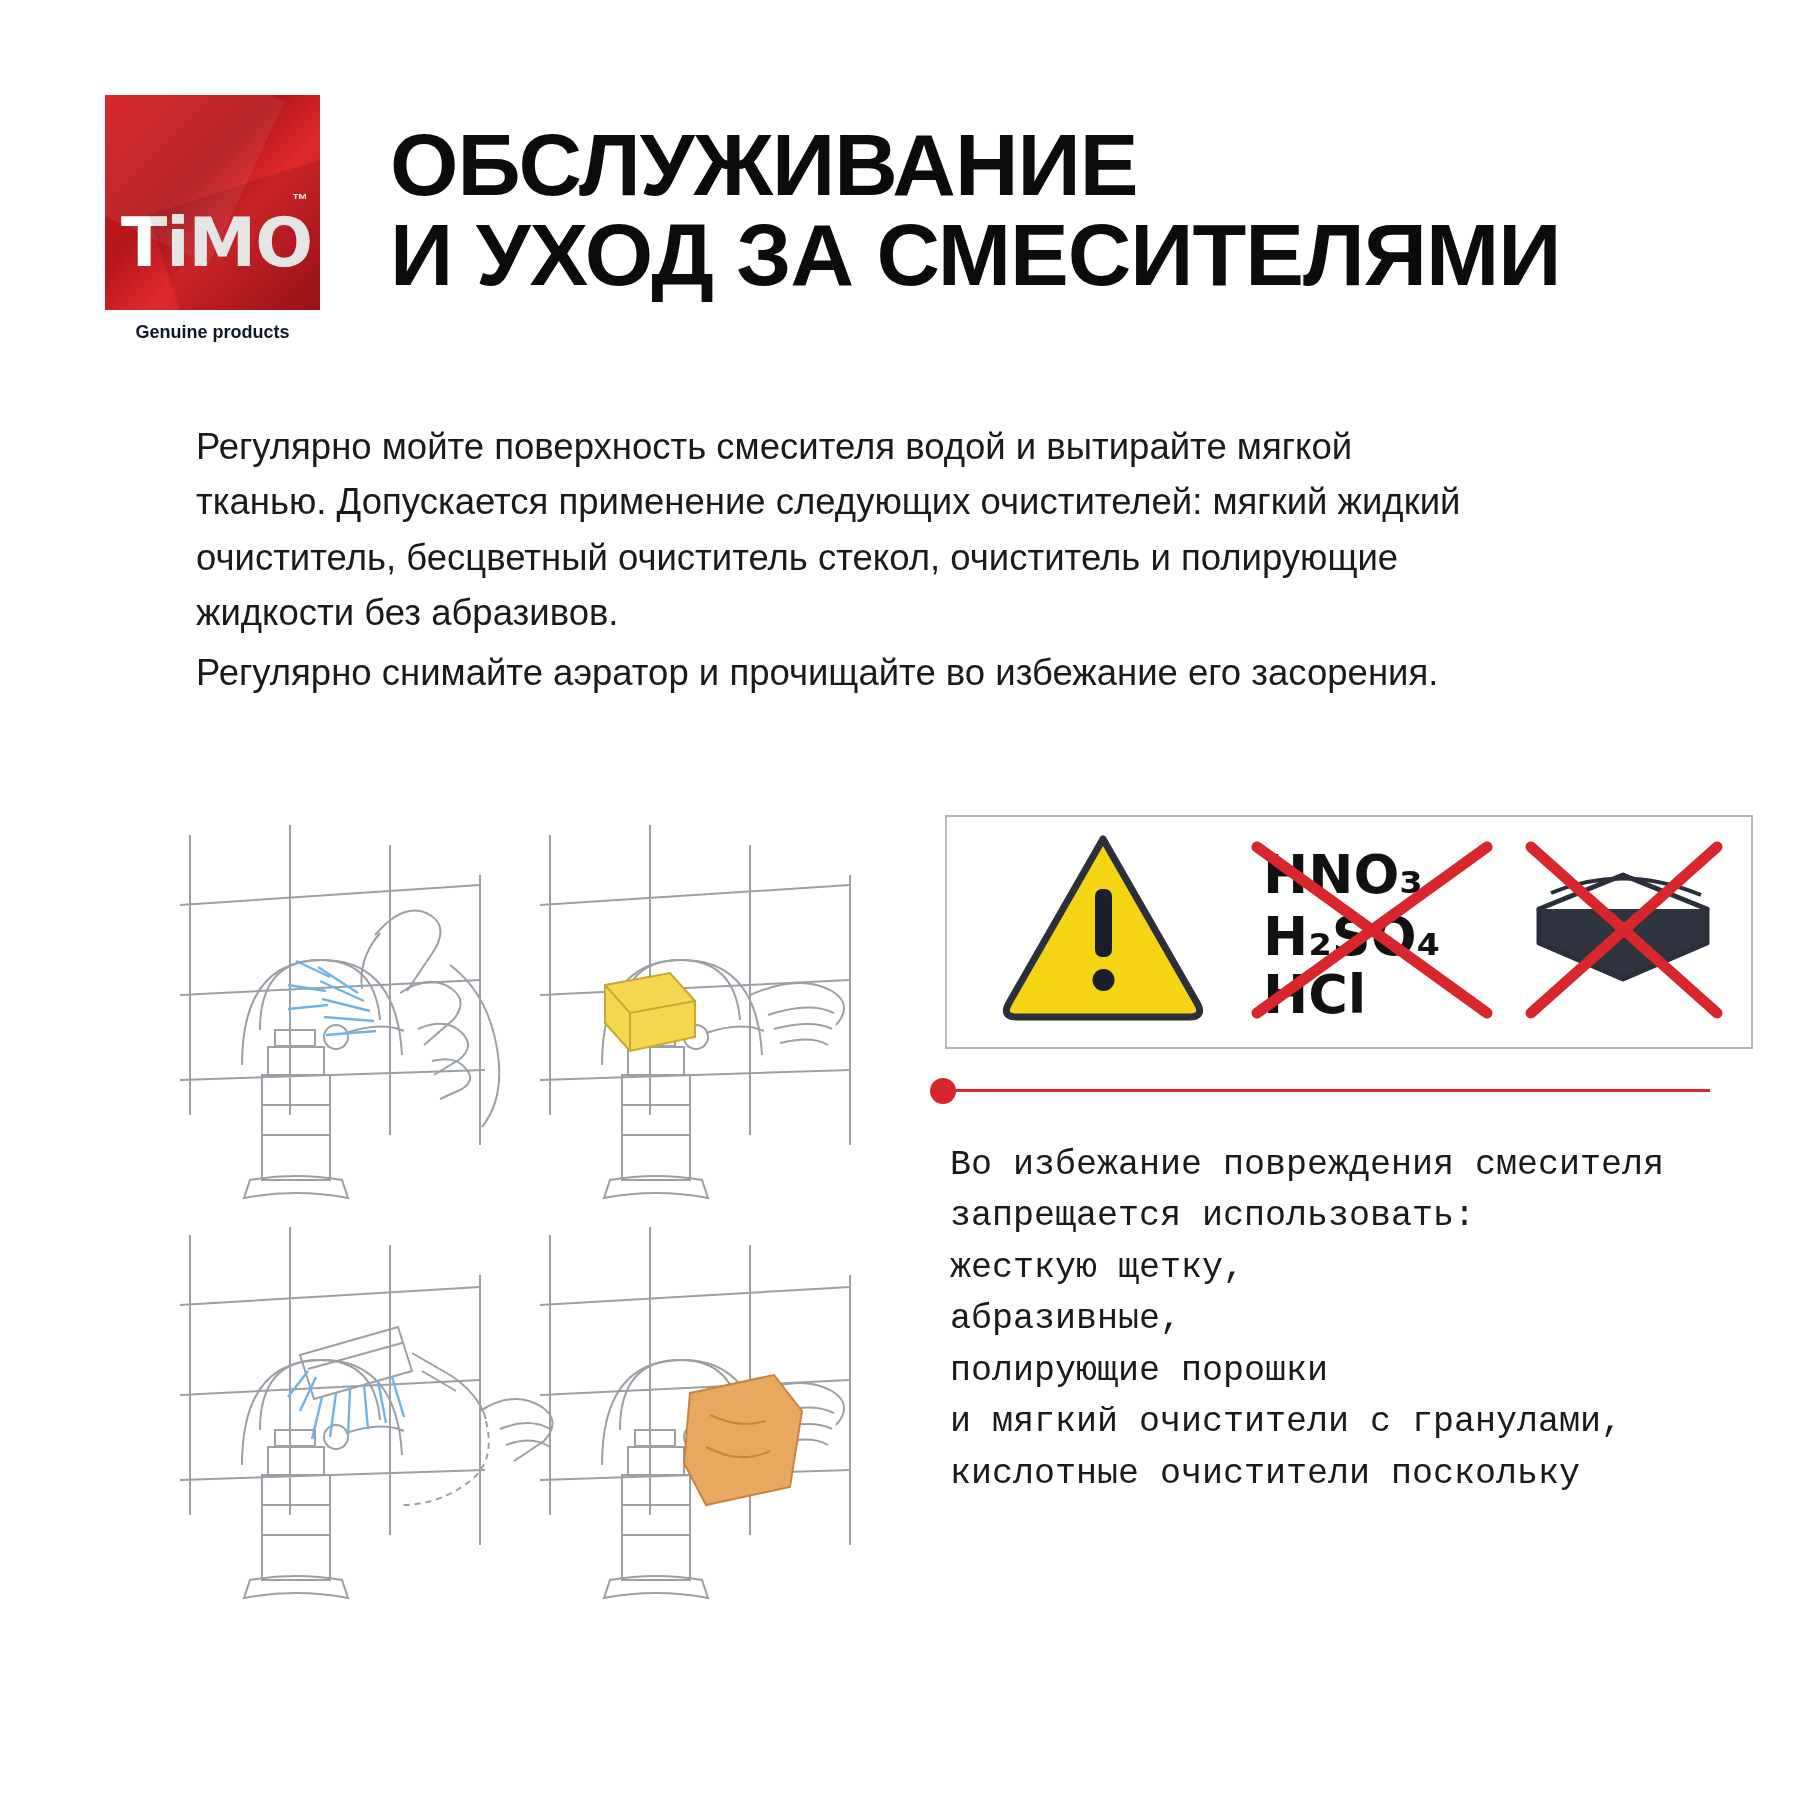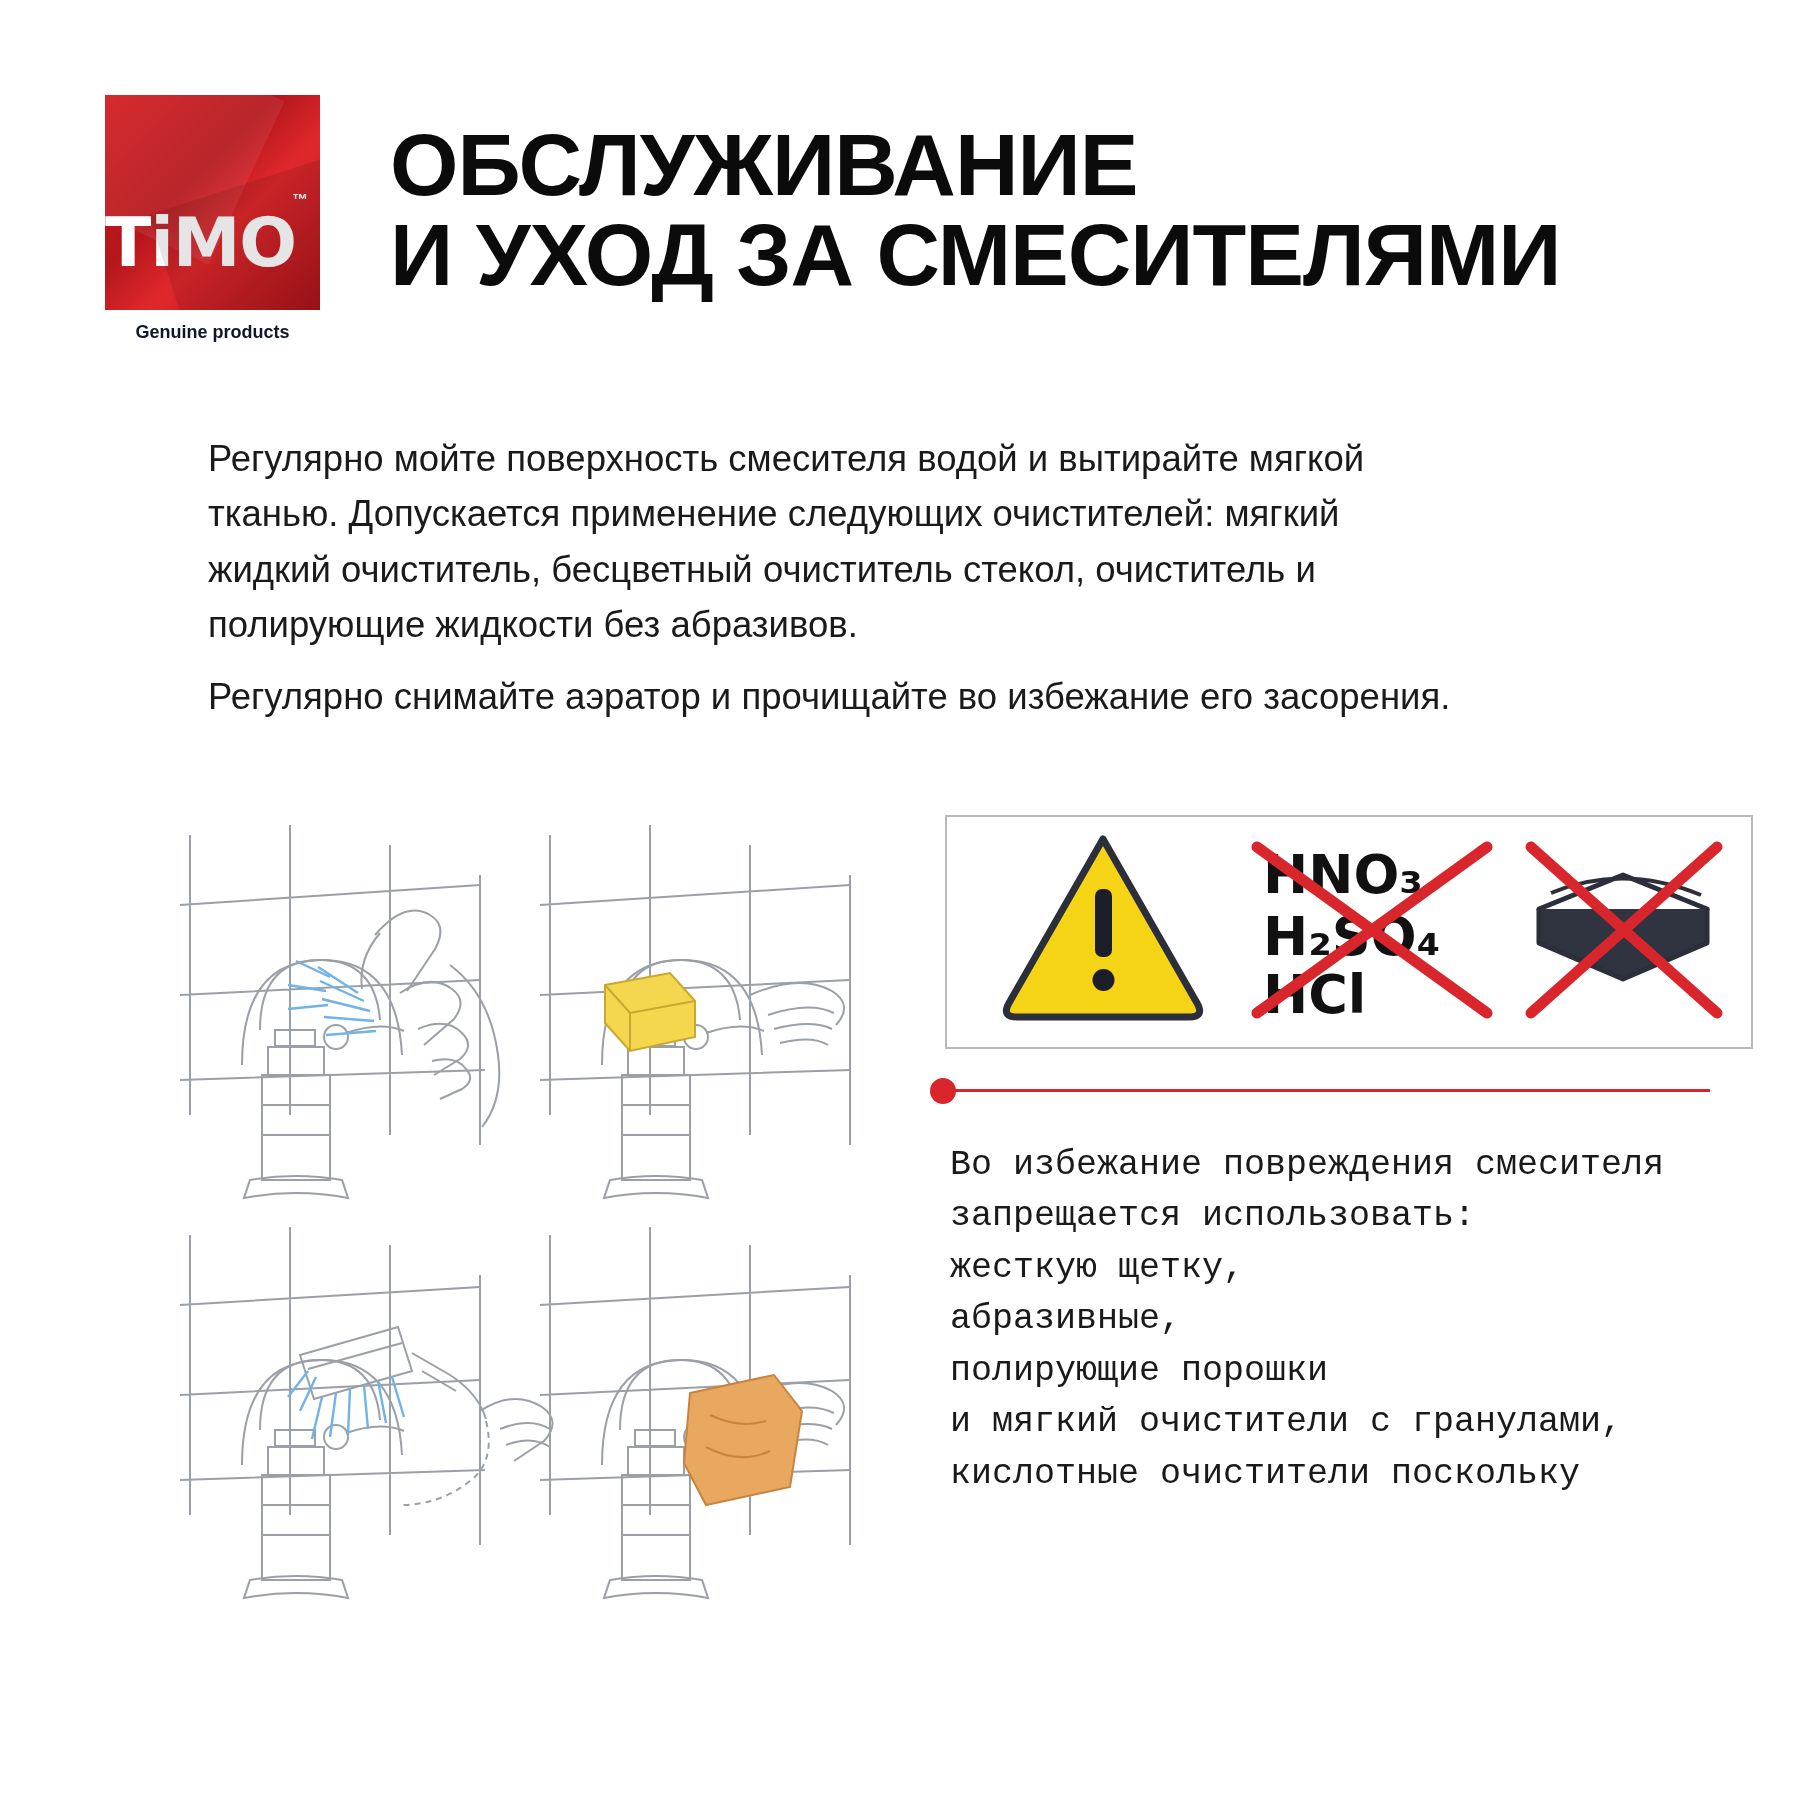--- a/index.html
+++ b/index.html
@@ -55,25 +55,27 @@
     right: -50px; bottom: -40px;
     width: 200px; height: 170px;
     background: rgba(0,0,0,0.10);
     transform: rotate(-18deg);
   }
   .logo-word {
     position: absolute;
     left: 0;
     right: 0;
     top: 108px;
+    text-align: center;
     color: #ffffff;
     font-size: 68px;
     font-weight: bold;
     letter-spacing: -1px;
     font-family: "DejaVu Sans", sans-serif;
+    padding-left: 8px;
   }
   .logo-tm {
     position: absolute;
     right: 12px;
     top: 96px;
     color: #ffffff;
     font-size: 16px;
     font-weight: bold;
   }
   .logo-tagline {
@@ -103,21 +105,21 @@
   .intro {
     position: absolute;
     left: 192px;
     top: 415px;
     width: 1290px;
     font-size: 36.5px;
     line-height: 1.52;
     color: #1a1a1a;
     font-family: "Liberation Sans", sans-serif;
   }
-  .intro p { margin: 16px; }
+  .intro p { margin: 4px; }
   .intro .p2 { margin-top: 2px; }
 
   
   .illus {
     position: absolute;
     left: 150px;
     top: 815px;
     width: 780px;
     height: 790px;
   }

